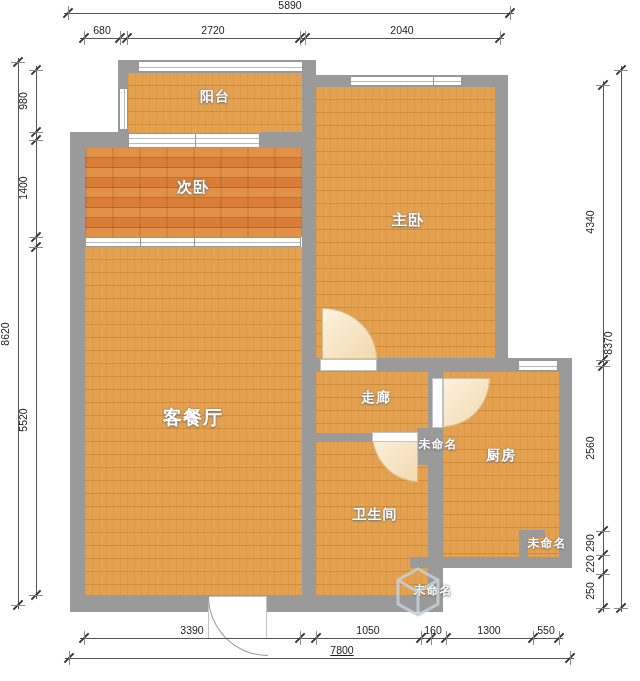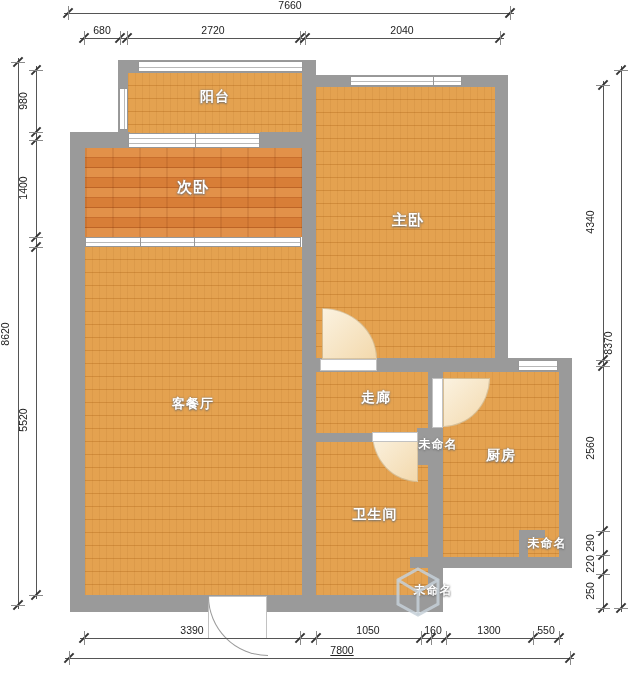--- a/index.html
+++ b/index.html
@@ -87,33 +87,33 @@
     <div class="sector" style="left: 372px; top: 433px; width: 46px; height: 49px; border-radius: 0px 0px 0px 100%;"></div>
     <div class="sector" style="left: 443px; top: 378px; width: 47px; height: 49px; border-radius: 0px 0px 100%;"></div>
     <div class="threshold" style="left: 320px; top: 359px; width: 57px; height: 12px;"></div>
     <div class="threshold" style="left: 372px; top: 432px; width: 46px; height: 10px;"></div>
     <div class="threshold" style="left: 432px; top: 378px; width: 11px; height: 50px;"></div>
     <div class="threshold" style="left: 208px; top: 596px; width: 59px; height: 43px;"></div>
     <div class="arc" style="left: 208px; top: 596px; width: 60px; height: 60px;"></div>
     <div class="room" style="left: 215px; top: 97px; font-size: 14px;">阳台</div>
     <div class="room" style="left: 193px; top: 187px; font-size: 15px;">次卧</div>
     <div class="room" style="left: 408px; top: 220px; font-size: 15px;">主卧</div>
-    <div class="room" style="left: 193px; top: 404px; font-size: 13px;">客餐厅</div>
+    <div class="room" style="left: 193px; top: 418px; font-size: 19px;">客餐厅</div>
     <div class="room" style="left: 376px; top: 398px; font-size: 14px;">走廊</div>
     <div class="room" style="left: 438px; top: 444px; font-size: 12px;">未命名</div>
     <div class="room" style="left: 501px; top: 456px; font-size: 14px;">厨房</div>
     <div class="room" style="left: 375px; top: 515px; font-size: 14px;">卫生间</div>
     <div class="room" style="left: 547px; top: 543px; font-size: 12px;">未命名</div>
     <div class="room" style="left: 433px; top: 590px; font-size: 12px;">未命名</div>
     <div class="dimline" style="left: 64px; top: 13px; width: 450px; height: 1px;"></div>
     <div class="tick" style="left: 68px; top: 13px;"></div>
     <div class="stub" style="left: 68px; top: 6px; width: 1px; height: 14px;"></div>
     <div class="tick" style="left: 510px; top: 13px;"></div>
     <div class="stub" style="left: 510px; top: 6px; width: 1px; height: 14px;"></div>
-    <div class="dimlabel h" style="left: 290px; top: 11px;">7660</div>
+    <div class="dimlabel h" style="left: 290px; top: 11px;">5890</div>
     <div class="dimline" style="left: 80px; top: 38px; width: 424px; height: 1px;"></div>
     <div class="tick" style="left: 84px; top: 38px;"></div>
     <div class="stub" style="left: 84px; top: 31px; width: 1px; height: 14px;"></div>
     <div class="tick" style="left: 120px; top: 38px;"></div>
     <div class="stub" style="left: 120px; top: 31px; width: 1px; height: 14px;"></div>
     <div class="tick" style="left: 127px; top: 38px;"></div>
     <div class="stub" style="left: 127px; top: 31px; width: 1px; height: 14px;"></div>
     <div class="tick" style="left: 300px; top: 38px;"></div>
     <div class="stub" style="left: 300px; top: 31px; width: 1px; height: 14px;"></div>
     <div class="tick" style="left: 305px; top: 38px;"></div>

